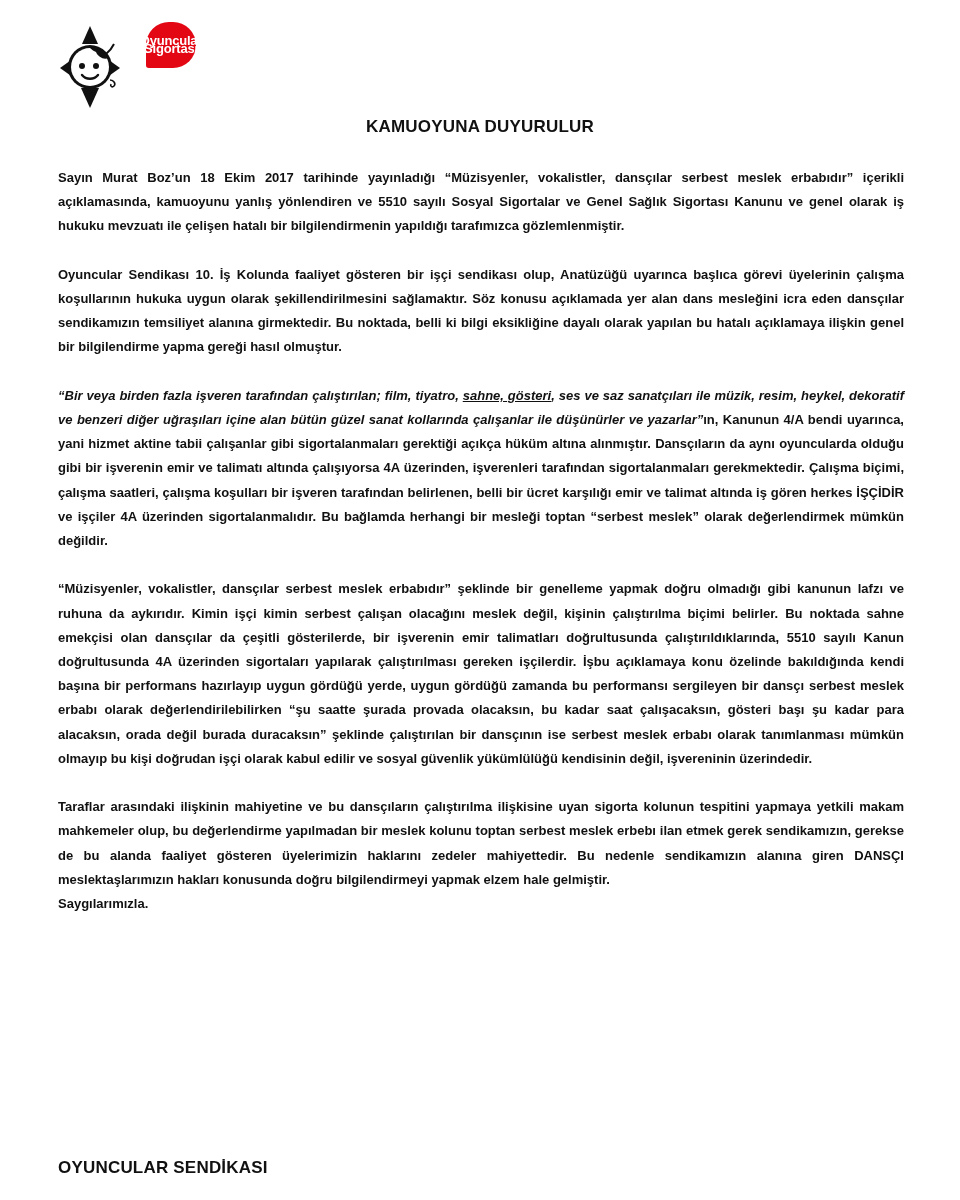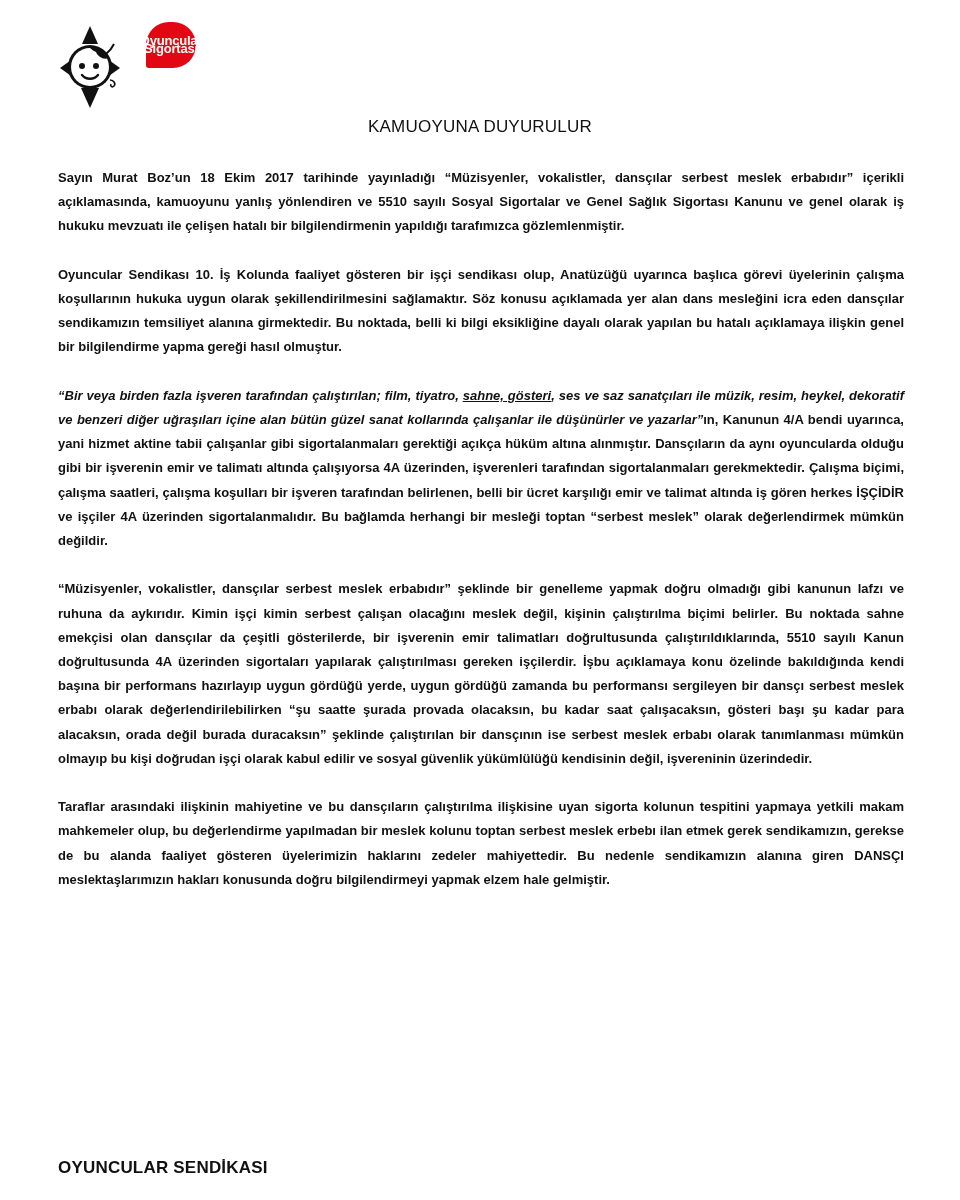--- a/index.html
+++ b/index.html
@@ -49,21 +49,21 @@
       line-height: 8px;
       font-family: Liberation Sans, sans-serif;
       letter-spacing: -0.2px;
     }
     .title {
       position: absolute;
       top: 117px;
       left: 0;
       width: 960px;
       text-align: center;
-      font-weight: normal;
+      font-weight: bold;
       font-size: 17px;
       letter-spacing: 0.2px;
     }
     .content {
       position: absolute;
       left: 58px;
       top: 166px;
       width: 846px;
       font-weight: bold;
       font-size: 13px;
@@ -128,15 +128,16 @@
 </div>
 
 <div class="title">KAMUOYUNA DUYURULUR</div>
 
 <div class="content">
   <p>Sayın Murat Boz’un 18 Ekim 2017 tarihinde yayınladığı “Müzisyenler, vokalistler, dansçılar serbest meslek erbabıdır” içerikli açıklamasında, kamuoyunu yanlış yönlendiren ve 5510 sayılı Sosyal Sigortalar ve Genel Sağlık Sigortası Kanunu ve genel olarak iş hukuku mevzuatı ile çelişen hatalı bir bilgilendirmenin yapıldığı tarafımızca gözlemlenmiştir.</p>
   <p>Oyuncular Sendikası 10. İş Kolunda faaliyet gösteren bir işçi sendikası olup, Anatüzüğü uyarınca başlıca görevi üyelerinin çalışma koşullarının hukuka uygun olarak şekillendirilmesini sağlamaktır.  Söz konusu açıklamada yer alan dans mesleğini icra eden dansçılar sendikamızın temsiliyet alanına girmektedir. Bu noktada, belli ki bilgi eksikliğine dayalı olarak yapılan bu hatalı açıklamaya ilişkin genel bir bilgilendirme yapma gereği hasıl olmuştur.</p>
   <p><span class="quote-italic"><span>“Bir veya birden fazla işveren tarafından çalıştırılan; film, tiyatro, </span><span class="underline">sahne, gösteri</span><span>, ses ve saz sanatçıları ile müzik, resim, heykel, dekoratif ve benzeri diğer uğraşıları içine alan bütün güzel sanat kollarında çalışanlar ile düşünürler ve yazarlar”</span></span><span>ın, Kanunun 4/A bendi uyarınca, yani hizmet aktine tabii çalışanlar gibi  sigortalanmaları gerektiği açıkça hüküm altına alınmıştır. Dansçıların da aynı oyuncularda olduğu gibi bir işverenin emir ve talimatı altında çalışıyorsa 4A üzerinden, işverenleri tarafından sigortalanmaları gerekmektedir. Çalışma biçimi, çalışma saatleri, çalışma koşulları bir işveren tarafından belirlenen, belli bir ücret karşılığı emir ve talimat altında iş gören herkes </span><span>İŞÇİDİR</span><span> ve işçiler 4A üzerinden sigortalanmalıdır. Bu bağlamda herhangi bir mesleği toptan “serbest meslek” olarak değerlendirmek mümkün değildir.</span></p>
   <p>“Müzisyenler, vokalistler, dansçılar serbest meslek erbabıdır” şeklinde bir genelleme yapmak doğru olmadığı gibi kanunun lafzı ve ruhuna da aykırıdır. Kimin işçi kimin serbest çalışan olacağını meslek değil, kişinin çalıştırılma biçimi belirler. Bu noktada sahne emekçisi olan dansçılar  da çeşitli gösterilerde, bir işverenin emir talimatları doğrultusunda çalıştırıldıklarında, 5510 sayılı Kanun doğrultusunda 4A üzerinden sigortaları yapılarak çalıştırılması gereken işçilerdir. İşbu açıklamaya konu özelinde bakıldığında kendi başına bir performans hazırlayıp uygun gördüğü yerde, uygun gördüğü zamanda bu performansı sergileyen bir dansçı serbest meslek erbabı olarak değerlendirilebilirken “şu saatte şurada provada olacaksın, bu kadar saat çalışacaksın, gösteri başı şu kadar para alacaksın, orada değil burada duracaksın” şeklinde çalıştırılan bir dansçının ise serbest meslek erbabı olarak tanımlanması mümkün olmayıp bu kişi doğrudan işçi olarak kabul edilir ve sosyal güvenlik yükümlülüğü kendisinin değil, işvereninin üzerindedir.</p>
   <p class="tight">Taraflar arasındaki ilişkinin mahiyetine ve bu dansçıların çalıştırılma ilişkisine uyan sigorta kolunun tespitini yapmaya yetkili makam mahkemeler olup, bu değerlendirme yapılmadan bir meslek kolunu toptan serbest meslek erbebı ilan etmek gerek sendikamızın, gerekse de bu alanda faaliyet gösteren üyelerimizin haklarını zedeler mahiyettedir. Bu nedenle sendikamızın alanına giren DANSÇI meslektaşlarımızın hakları konusunda doğru bilgilendirmeyi yapmak elzem hale gelmiştir.</p>
+  <p class="tight">Saygılarımızla.</p>
 </div>
 
 <div class="signature">OYUNCULAR SENDİKASI</div>
 
 </body></html>

